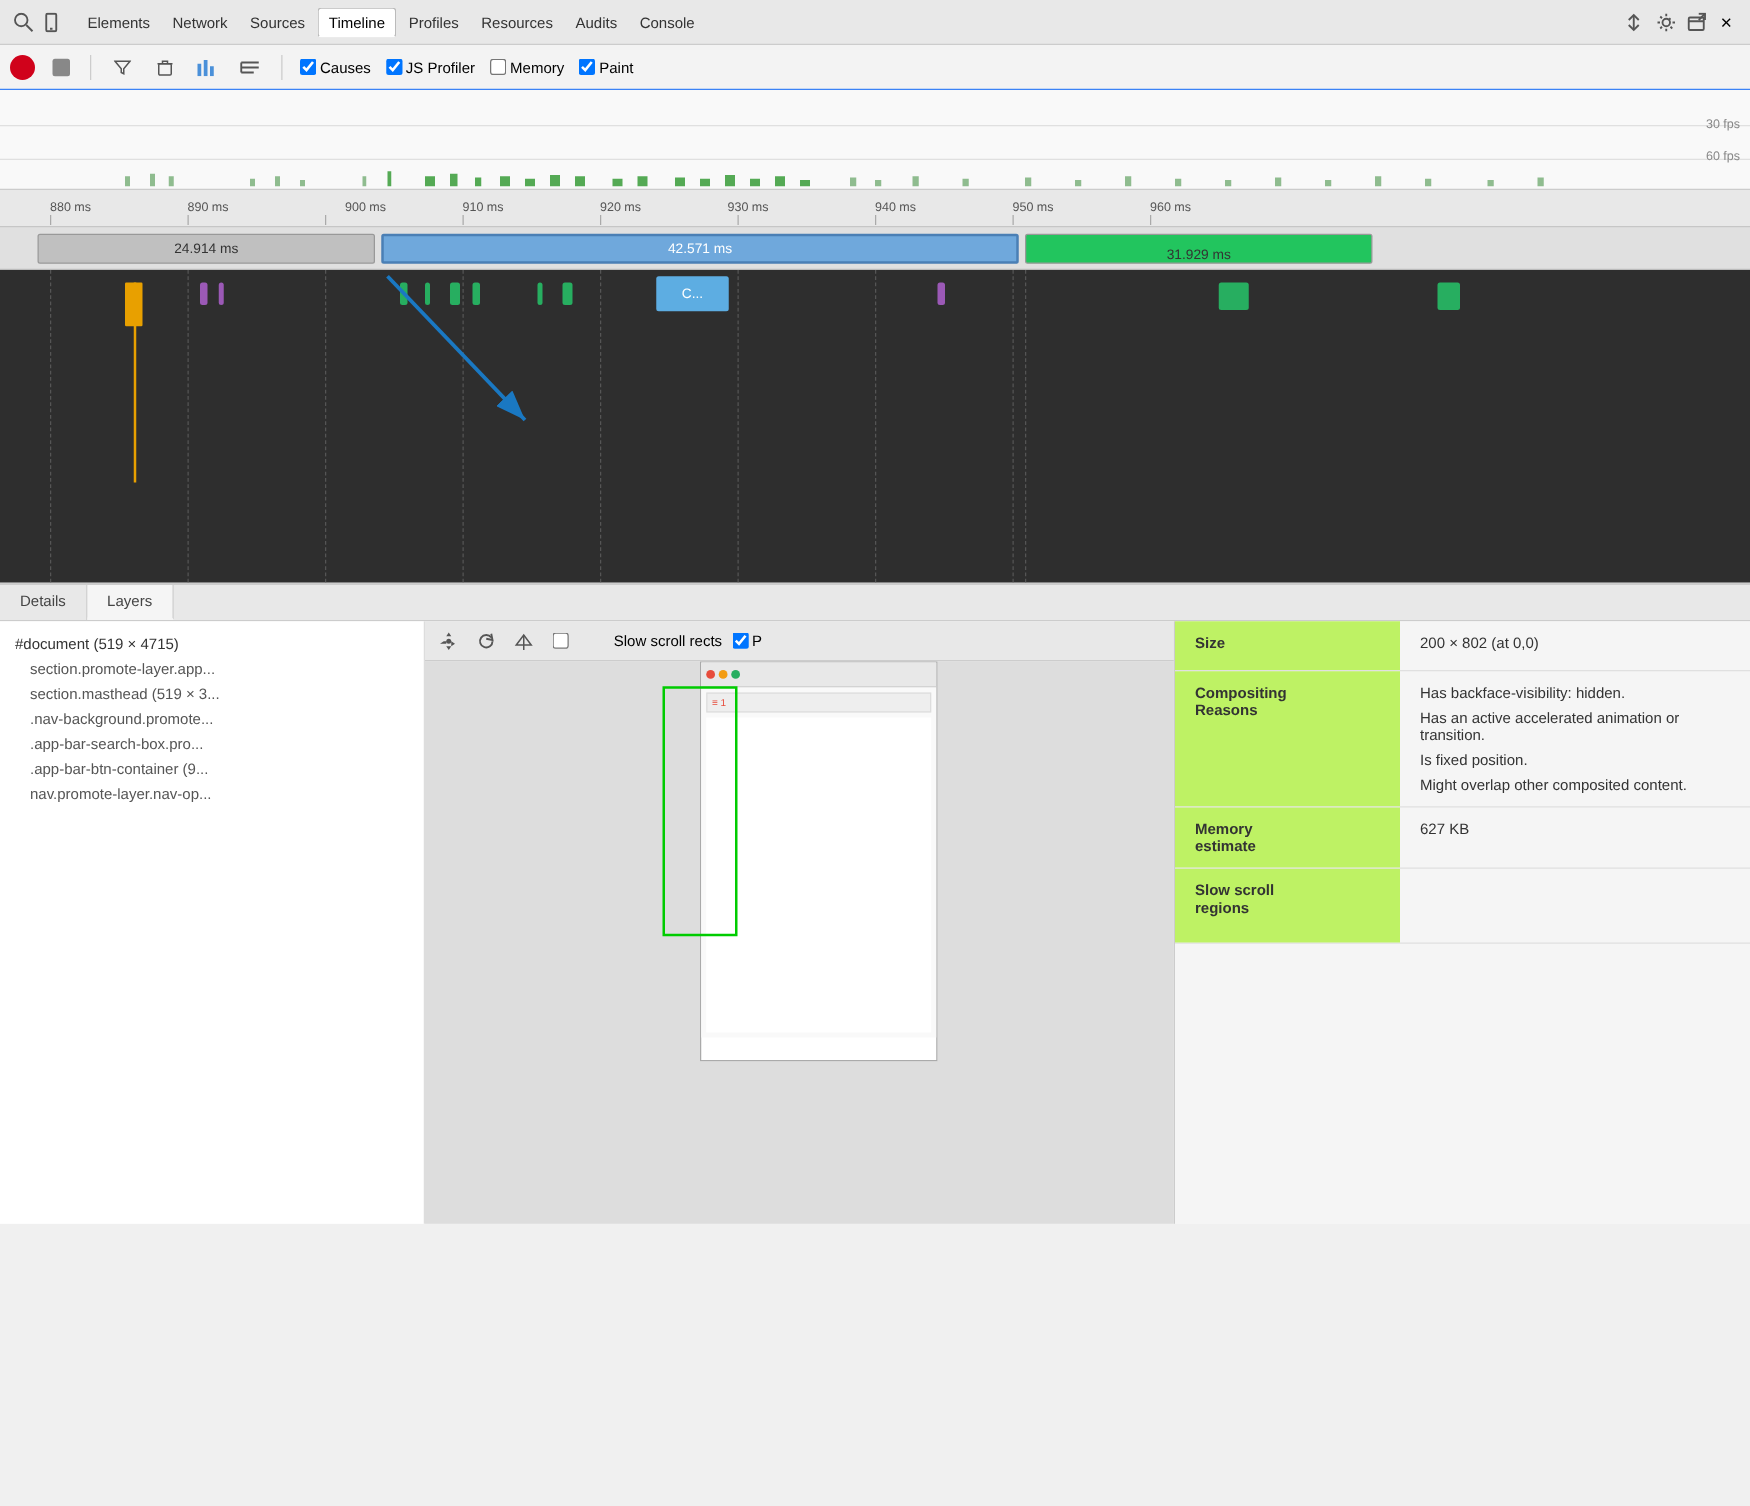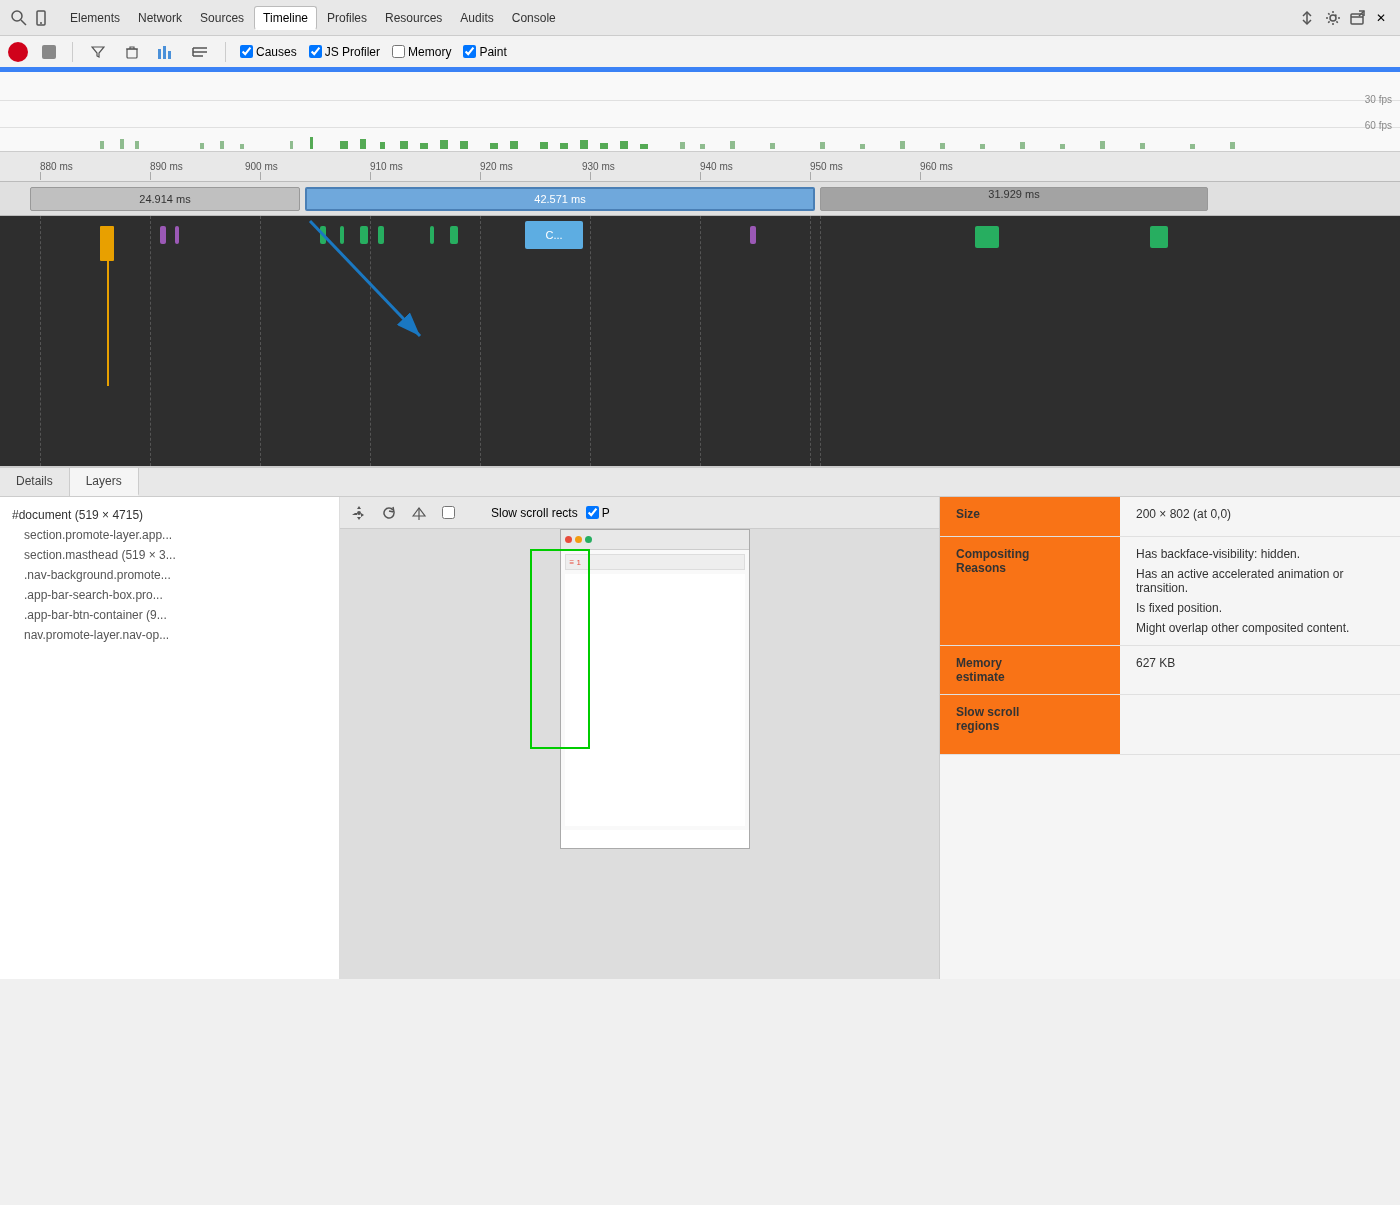--- a/index.html
+++ b/index.html
@@ -18,21 +18,21 @@
     .menu-item.active {
       background: #fff; border: 1px solid #bbb;
       border-bottom: 1px solid #fff; color: #000;
     }
     .menu-icon { width: 18px; height: 18px; display: flex; align-items: center; justify-content: center; cursor: pointer; margin: 0 2px; }
     .menu-icons-left { display: flex; align-items: center; margin-right: 8px; }
 
     
     .toolbar {
       display: flex; align-items: center; height: 36px;
-      background: #f3f3f3; border-bottom: 5px solid #3b82f6;
+      background: #f3f3f3; border-bottom: 1px solid #3b82f6;
       padding: 0 8px; gap: 12px;
     }
     .toolbar-btn {
       width: 20px; height: 20px; border-radius: 50%; cursor: pointer;
       display: flex; align-items: center; justify-content: center;
     }
     .toolbar-btn.record { background: #d0021b; }
     .toolbar-btn.stop { background: #888; }
     .toolbar-sep { width: 1px; height: 20px; background: #ccc; margin: 0 2px; }
     .checkbox-item { display: flex; align-items: center; gap: 3px; cursor: pointer; }
@@ -115,21 +115,21 @@
 
     .layers-info {
       width: 460px; background: #f5f5f5; padding: 0;
     }
     .info-row {
       display: flex; border-bottom: 1px solid #e0e0e0;
       min-height: 40px;
     }
     .info-label {
       width: 180px; padding: 10px 16px; font-weight: 600; color: #333;
-      background: #f97316; font-size: 12px; flex-shrink: 0;
+      background: #bef264; font-size: 12px; flex-shrink: 0;
     }
     .info-value {
       padding: 10px 16px; color: #333; font-size: 12px; flex: 1;
     }
 
     
     .flame-item {
       position: absolute; border-radius: 2px; overflow: hidden;
       display: flex; align-items: center; justify-content: center;
       font-size: 10px; color: #fff;
@@ -292,21 +292,21 @@
   <div style="position:absolute; bottom: 2px; left: 1060px; height: 5px; width: 5px; background: #8fbc8f;"></div>
   <div style="position:absolute; bottom: 2px; left: 1100px; height: 8px; width: 5px; background: #8fbc8f;"></div>
   <div style="position:absolute; bottom: 2px; left: 1140px; height: 6px; width: 5px; background: #8fbc8f;"></div>
   <div style="position:absolute; bottom: 2px; left: 1190px; height: 5px; width: 5px; background: #8fbc8f;"></div>
   <div style="position:absolute; bottom: 2px; left: 1230px; height: 7px; width: 5px; background: #8fbc8f;"></div>
 </div>
 
 <div class="timeline-ruler" style="position:relative; height:30px; background:#e8e8e8; border-bottom:1px solid #bbb; overflow:hidden;">
   <div style="position:absolute; left:40px; font-size:10px; color:#555;">880 ms</div>
   <div style="position:absolute; left:150px; font-size:10px; color:#555;">890 ms</div>
-  <div style="position:absolute; left:245px; font-size:10px; color:#555;">900 ms</div>
+  <div style="position:absolute; left:276px; font-size:10px; color:#555;">900 ms</div>
   <div style="position:absolute; left:370px; font-size:10px; color:#555;">910 ms</div>
   <div style="position:absolute; left:480px; font-size:10px; color:#555;">920 ms</div>
   <div style="position:absolute; left:582px; font-size:10px; color:#555;">930 ms</div>
   <div style="position:absolute; left:700px; font-size:10px; color:#555;">940 ms</div>
   <div style="position:absolute; left:810px; font-size:10px; color:#555;">950 ms</div>
   <div style="position:absolute; left:920px; font-size:10px; color:#555;">960 ms</div>
 
   <div style="position:absolute; left:40px; top:20px; width:1px; height:8px; background:#aaa;"></div>
   <div style="position:absolute; left:150px; top:20px; width:1px; height:8px; background:#aaa;"></div>
   <div style="position:absolute; left:260px; top:20px; width:1px; height:8px; background:#aaa;"></div>
@@ -319,21 +319,21 @@
 </div>
 
 <div class="frame-bars" style="position:relative; height:34px; background:#e0e0e0; border-bottom:1px solid #bbb;">
   <div style="position:absolute; left:0; top:5px; right:0; height:24px;">
     <div class="frame-bar gray" style="left:30px; width:270px; top:0; position:absolute; height:24px; background:#c0c0c0; border:1px solid #999; display:flex; align-items:center; justify-content:center; font-size:11px; color:#333;">
       <span>24.914 ms</span>
     </div>
     <div class="frame-bar selected" style="left:305px; width:510px; top:0; position:absolute; height:24px; background:#6fa8dc; border:2px solid #4a7fb5; display:flex; align-items:center; justify-content:center; font-size:11px; color:#fff;">
       <span>42.571 ms</span>
     </div>
-    <div class="frame-bar gray" style="left:820px; width:388px; top:0; position:absolute; height:24px; background:#a3a3a3; border:1px solid #999; display:flex; align-items:flex-start; justify-content:center; font-size:11px; color:#333;">
+    <div class="frame-bar gray" style="left:820px; width:278px; top:0; position:absolute; height:24px; background:#22c55e; border:1px solid #999; display:flex; align-items:flex-end; justify-content:center; font-size:11px; color:#333;">
       <span>31.929 ms</span>
     </div>
   </div>
 </div>
 
 <div class="flame-chart" style="height:250px; background:#2e2e2e; position:relative; overflow:hidden;">
 
   <div style="position:absolute; left:40px; top:0; bottom:0; width:1px; border-left:1px dashed #555;"></div>
   <div style="position:absolute; left:150px; top:0; bottom:0; width:1px; border-left:1px dashed #555;"></div>
   <div style="position:absolute; left:260px; top:0; bottom:0; width:1px; border-left:1px dashed #555;"></div>

